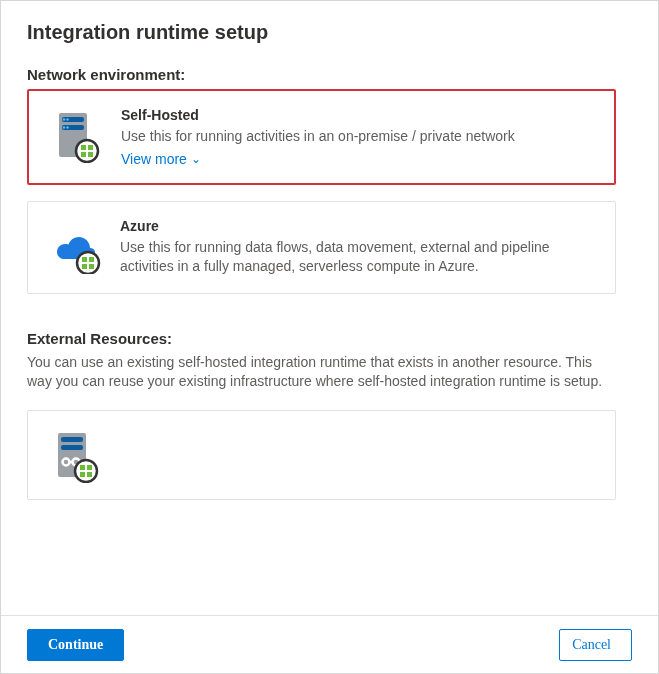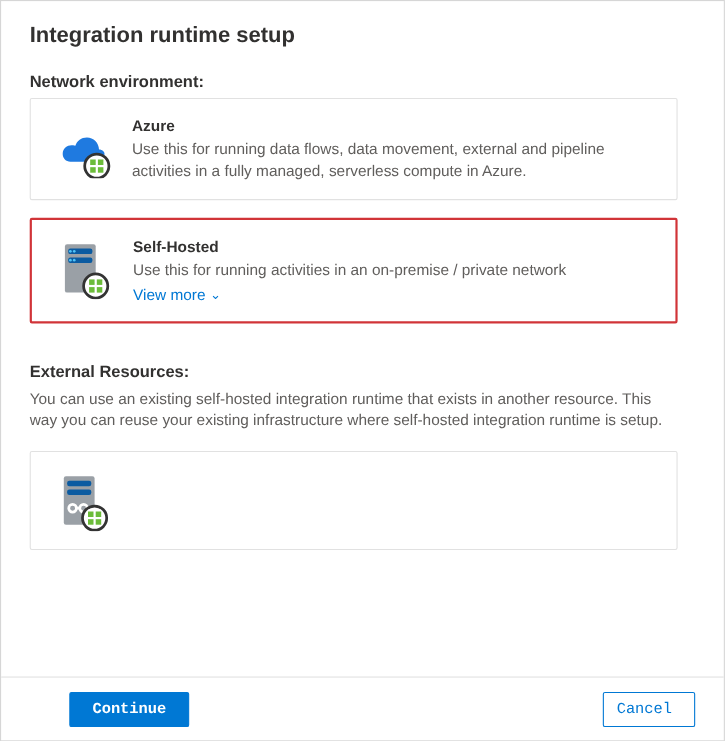--- a/index.html
+++ b/index.html
@@ -84,27 +84,26 @@
     right: 0;
     bottom: 0;
     height: 58px;
     border-top: 1px solid #e1e1e1;
     display: flex;
     align-items: center;
     justify-content: space-between;
     padding: 0 26px;
   }
   .btn {
-    font-family: Liberation Mono, monospace;
+    font-family: Liberation Serif, serif;
     font-size: 14px;
     height: 32px;
     padding: 0 20px;
     border-radius: 2px;
     cursor: pointer;
-    margin-left: 36px;
   }
   .btn-primary {
     background: #0078d4;
     color: #fff;
     border: 1px solid #0078d4;
     font-weight: 600;
   }
   .btn-secondary {
     background: #fff;
     color: #0078d4;
@@ -113,39 +112,20 @@
   }
   svg { display: block; }
 </style>
 </head>
 <body>
 
 <div class="content">
   <h1 class="page-title">Integration runtime setup</h1>
 
   <h2 class="section-title">Network environment:</h2>
-
-  <div class="card">
-    <div class="card-icon">
-      <svg viewBox="0 0 56 56" width="56" height="56">
-        <path d="M44 30c0-6-5-11-11-11-5 0-9 3-10.5 7.5C21 26 20 26 19 26c-4 0-8 3-8 8 0 4 3 7 7 7h24c4 0 7-3 7-7 0-2-2-4-5-4z" fill="#1f7ae0"></path>
-        <circle cx="42" cy="45" r="11" fill="#fff" stroke="#333" stroke-width="2.5"></circle>
-        <g fill="#6cbc3a">
-          <rect x="36" y="39" width="5" height="5"></rect>
-          <rect x="43" y="39" width="5" height="5"></rect>
-          <rect x="36" y="46" width="5" height="5"></rect>
-          <rect x="43" y="46" width="5" height="5"></rect>
-        </g>
-      </svg>
-    </div>
-    <div class="card-body">
-      <div class="card-title">Azure</div>
-      <div class="card-desc">Use this for running data flows, data movement, external and pipeline activities in a fully managed, serverless compute in Azure.</div>
-    </div>
-  </div>
 
   <div class="card selected">
     <div class="card-icon">
       <svg viewBox="0 0 56 56" width="56" height="56">
         <rect x="12" y="6" width="28" height="44" rx="2" fill="#9aa0a6"></rect>
         <rect x="15" y="10" width="22" height="5" rx="2" fill="#0b5ba1"></rect>
         <rect x="15" y="18" width="22" height="5" rx="2" fill="#0b5ba1"></rect>
         <circle cx="17" cy="12.5" r="1.2" fill="#4fc3f7"></circle>
         <circle cx="20.5" cy="12.5" r="1.2" fill="#4fc3f7"></circle>
         <circle cx="17" cy="20.5" r="1.2" fill="#4fc3f7"></circle>
@@ -162,20 +142,39 @@
     <div class="card-body">
       <div class="card-title">Self-Hosted</div>
       <div class="card-desc">Use this for running activities in an on-premise / private network</div>
       <a class="link">
         <span>View more</span>
         <span class="chev">⌄</span>
       </a>
     </div>
   </div>
 
+  <div class="card">
+    <div class="card-icon">
+      <svg viewBox="0 0 56 56" width="56" height="56">
+        <path d="M44 30c0-6-5-11-11-11-5 0-9 3-10.5 7.5C21 26 20 26 19 26c-4 0-8 3-8 8 0 4 3 7 7 7h24c4 0 7-3 7-7 0-2-2-4-5-4z" fill="#1f7ae0"></path>
+        <circle cx="42" cy="45" r="11" fill="#fff" stroke="#333" stroke-width="2.5"></circle>
+        <g fill="#6cbc3a">
+          <rect x="36" y="39" width="5" height="5"></rect>
+          <rect x="43" y="39" width="5" height="5"></rect>
+          <rect x="36" y="46" width="5" height="5"></rect>
+          <rect x="43" y="46" width="5" height="5"></rect>
+        </g>
+      </svg>
+    </div>
+    <div class="card-body">
+      <div class="card-title">Azure</div>
+      <div class="card-desc">Use this for running data flows, data movement, external and pipeline activities in a fully managed, serverless compute in Azure.</div>
+    </div>
+  </div>
+
   <div class="section-gap"></div>
 
   <h2 class="section-title">External Resources:</h2>
   <p class="section-desc">You can use an existing self-hosted integration runtime that exists in another resource. This way you can reuse your existing infrastructure where self-hosted integration runtime is setup.</p>
 
   <div class="card">
     <div class="card-icon">
       <svg viewBox="0 0 56 56" width="56" height="56">
         <rect x="12" y="6" width="28" height="44" rx="2" fill="#9aa0a6"></rect>
         <rect x="15" y="10" width="22" height="5" rx="2" fill="#0b5ba1"></rect>

